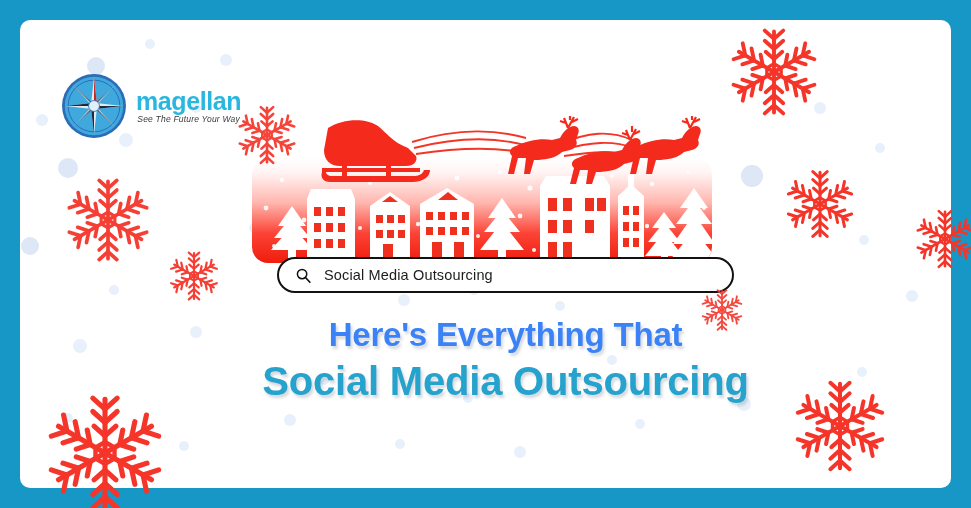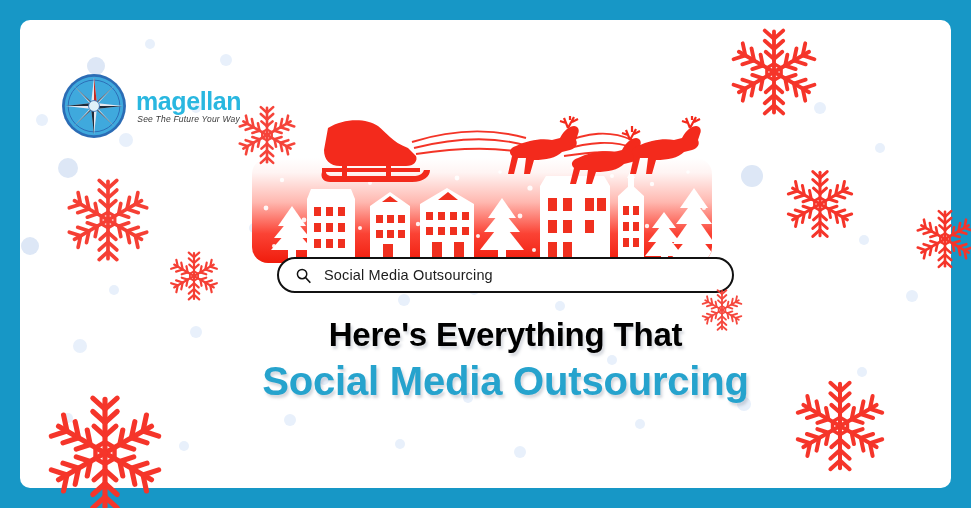--- a/index.html
+++ b/index.html
@@ -94,21 +94,21 @@
     position: absolute;
     left: 20px; top: 294px;
     width: 931px;
     text-align: center;
   }
   .h-line {
     font-weight: bold;
     letter-spacing: -0.2px;
     text-shadow: 2px 3px 3px rgba(120,130,150,0.32);
   }
-  #h1 { font-size: 33px; color: #000000; line-height: 1.28; }
+  #h1 { font-size: 33px; color: #3b82f6; line-height: 1.28; }
   #h2 { font-size: 40px; color: #26a3cd; line-height: 1.30; margin-top: -1px; }
   #h3 { font-size: 29px; color: #0e0e0e; line-height: 1.32; margin-top: 2px; }
   
   .flake { position: absolute; }
   .flake svg { display: block; }
 </style>
 </head>
 <body>
 
 <div id="stage">

